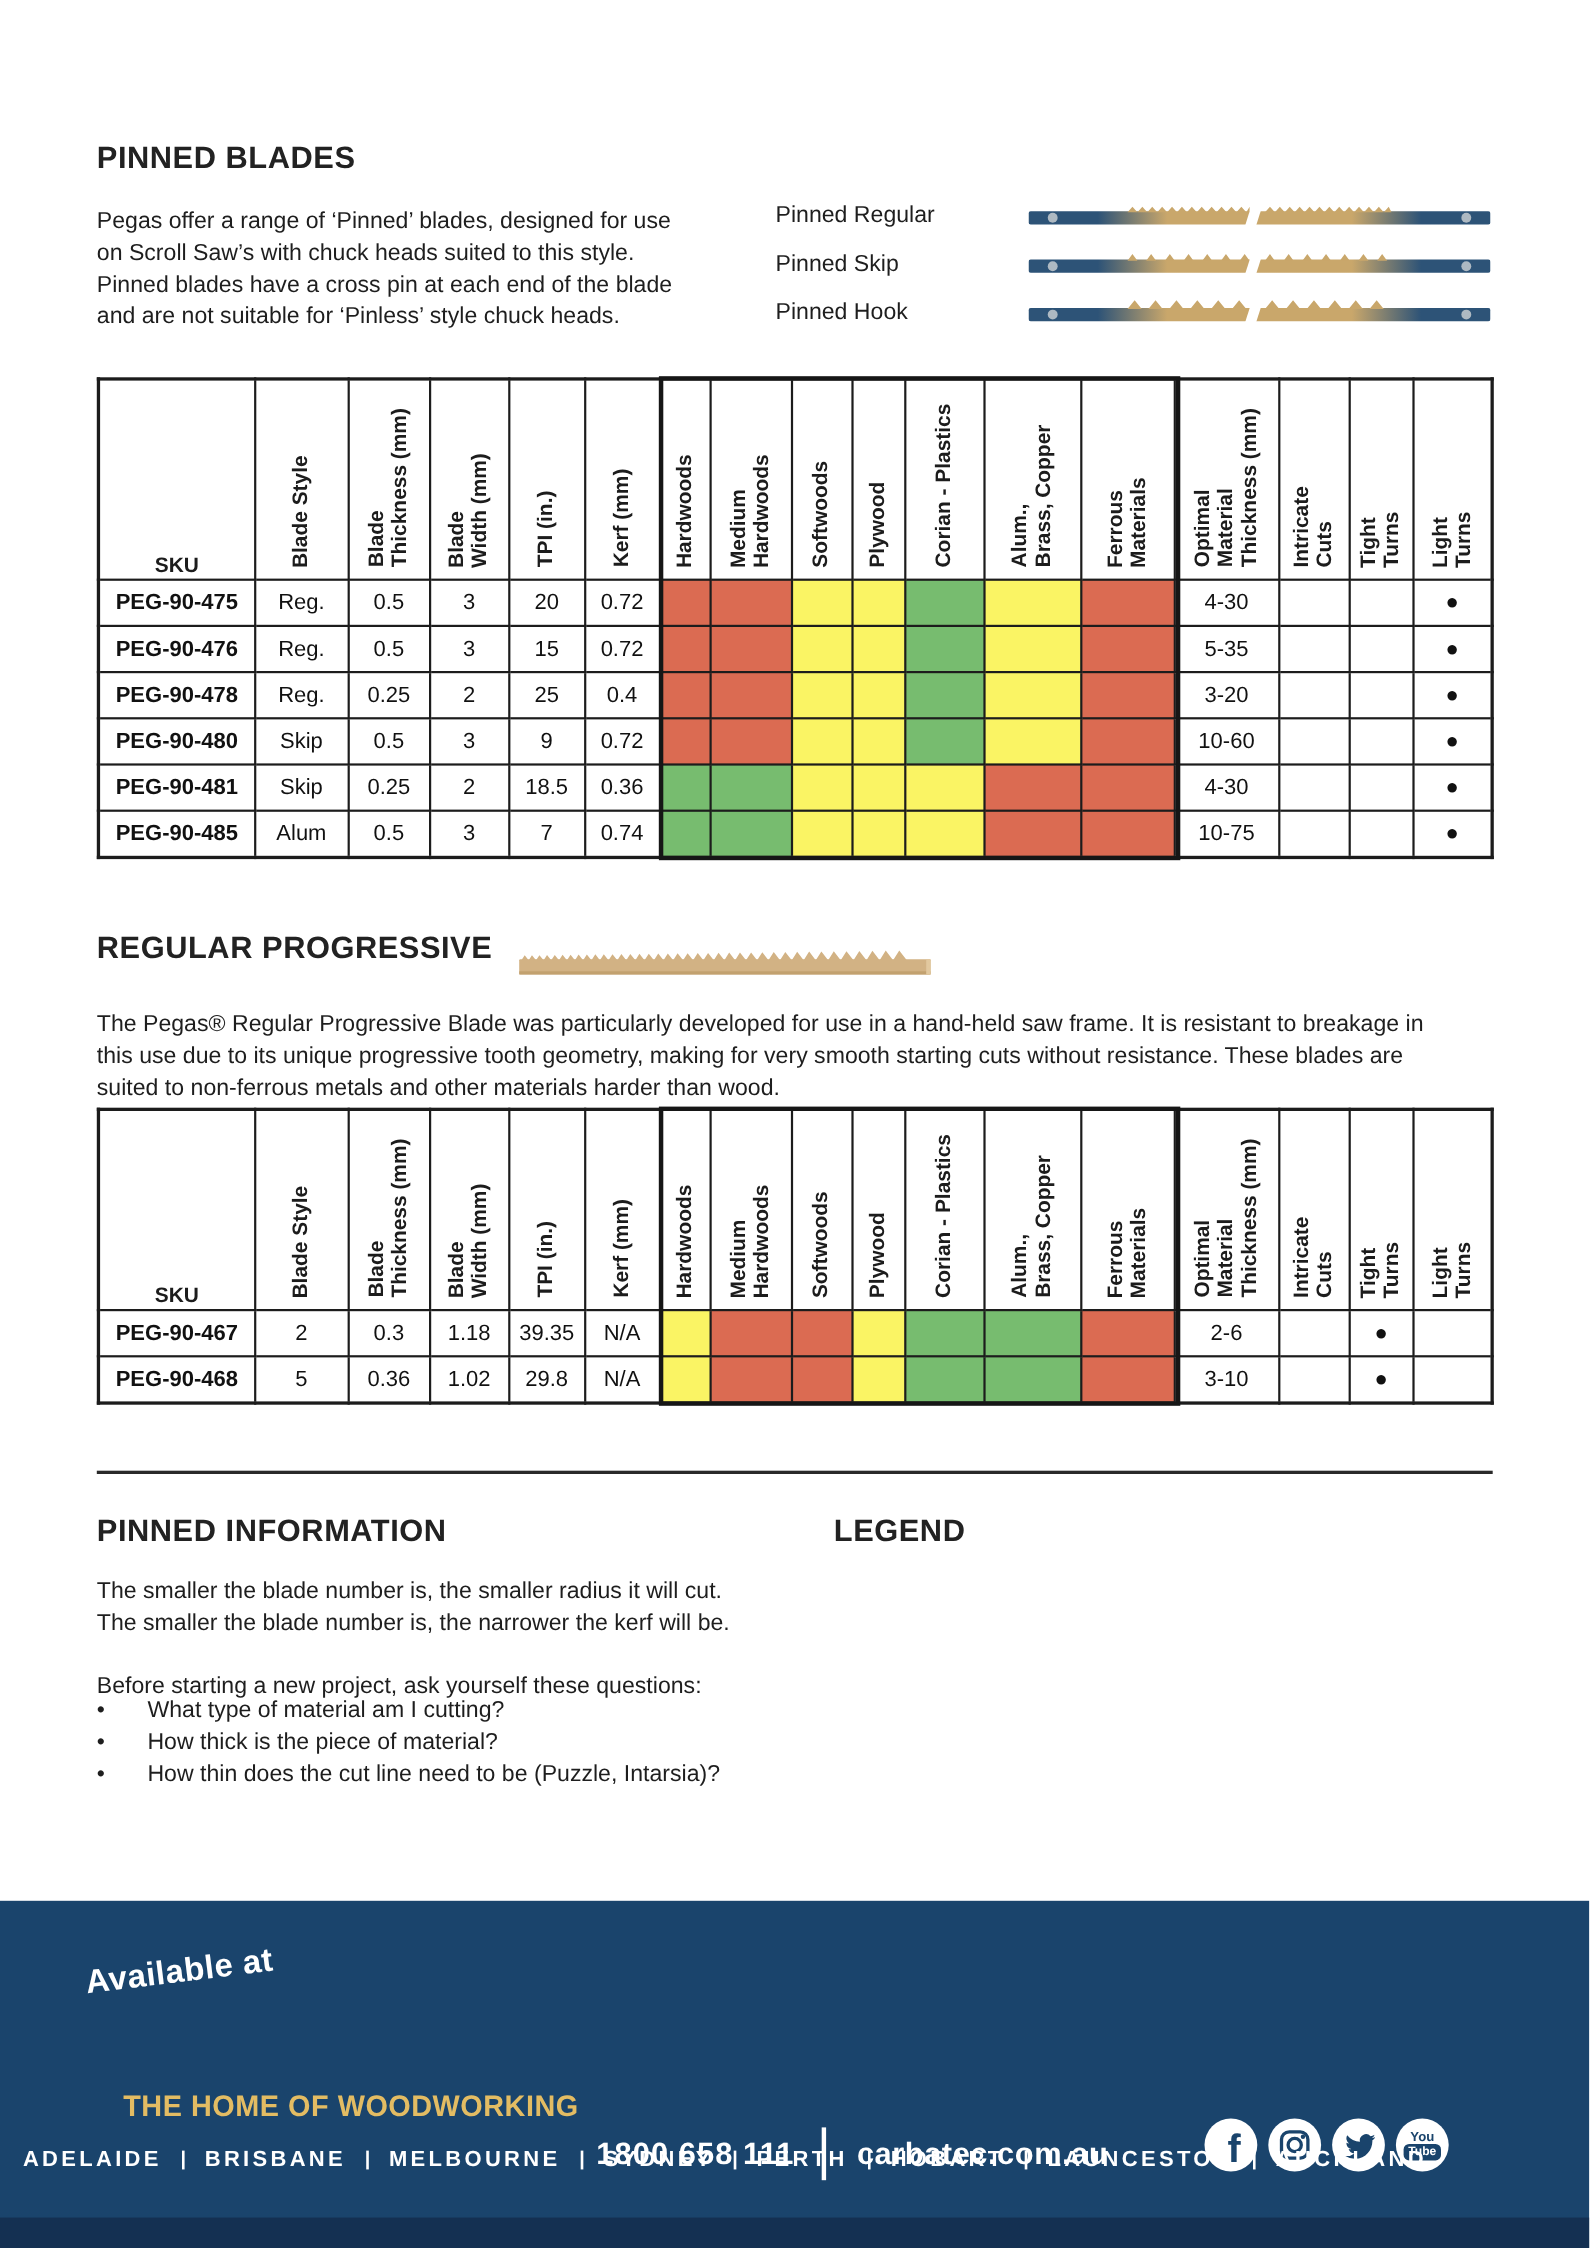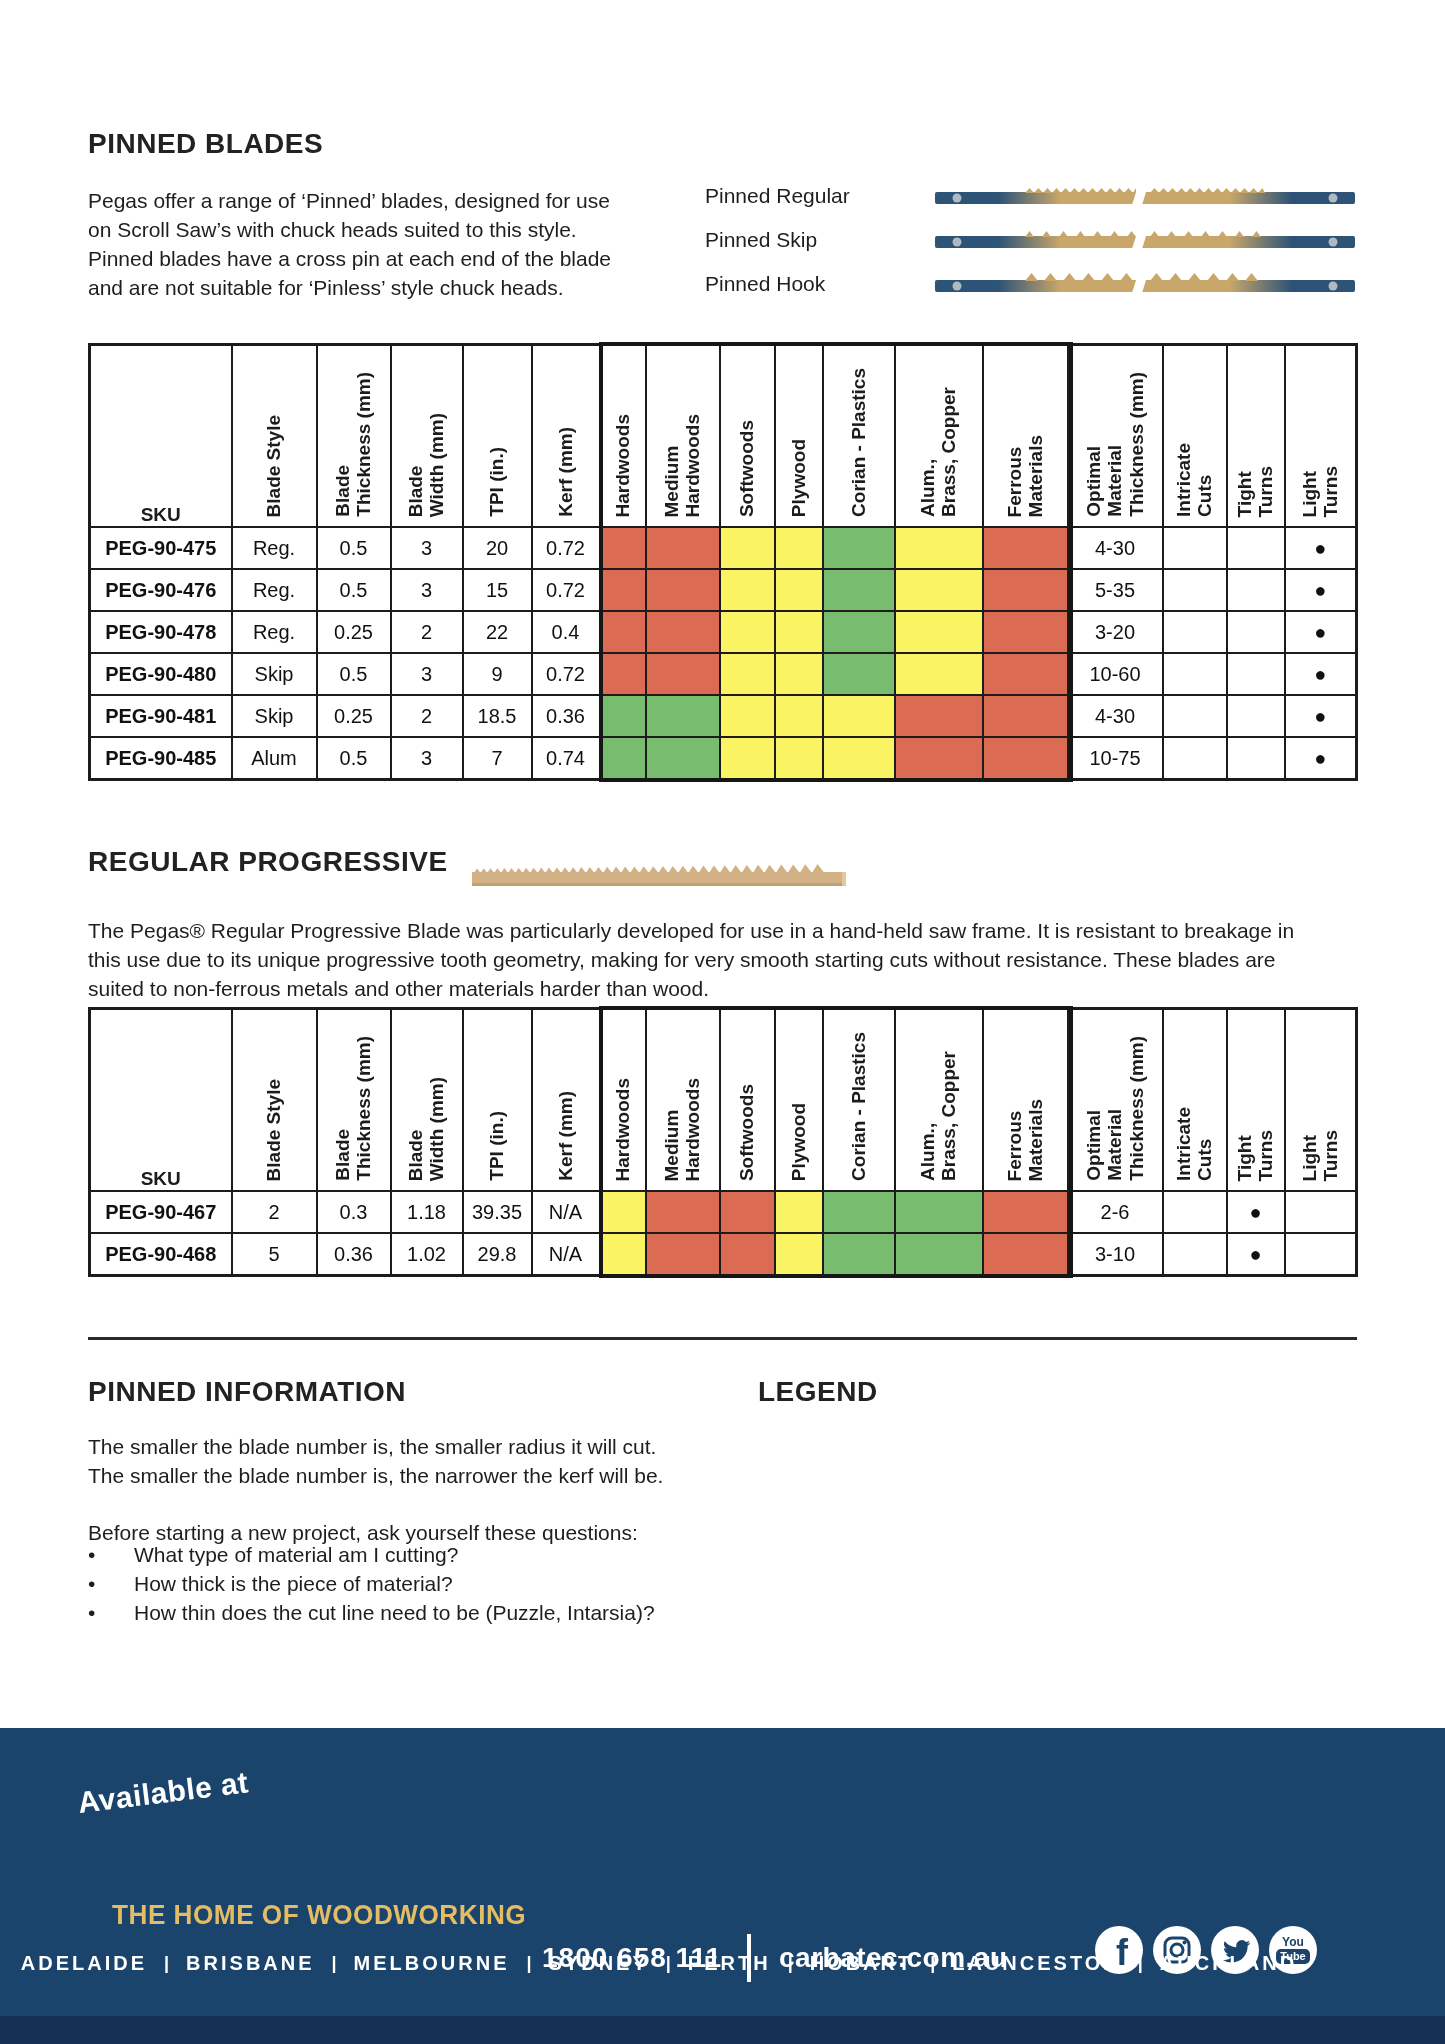--- a/index.html
+++ b/index.html
@@ -232,21 +232,21 @@
             <td class="val">5-35</td>
             <td class="dot"></td>
             <td class="dot"></td>
             <td class="dot">●</td>
           </tr>
           <tr>
             <td class="sku">PEG-90-478</td>
             <td class="val">Reg.</td>
             <td class="val">0.25</td>
             <td class="val">2</td>
-            <td class="val">22</td>
+            <td class="val">25</td>
             <td class="val">0.4</td>
             <td class="mat" style="background: rgb(219, 107, 82);"></td>
             <td class="mat" style="background: rgb(219, 107, 82);"></td>
             <td class="mat" style="background: rgb(250, 244, 100);"></td>
             <td class="mat" style="background: rgb(250, 244, 100);"></td>
             <td class="mat" style="background: rgb(119, 188, 111);"></td>
             <td class="mat" style="background: rgb(250, 244, 100);"></td>
             <td class="mat" style="background: rgb(219, 107, 82);"></td>
             <td class="val">3-20</td>
             <td class="dot"></td>

